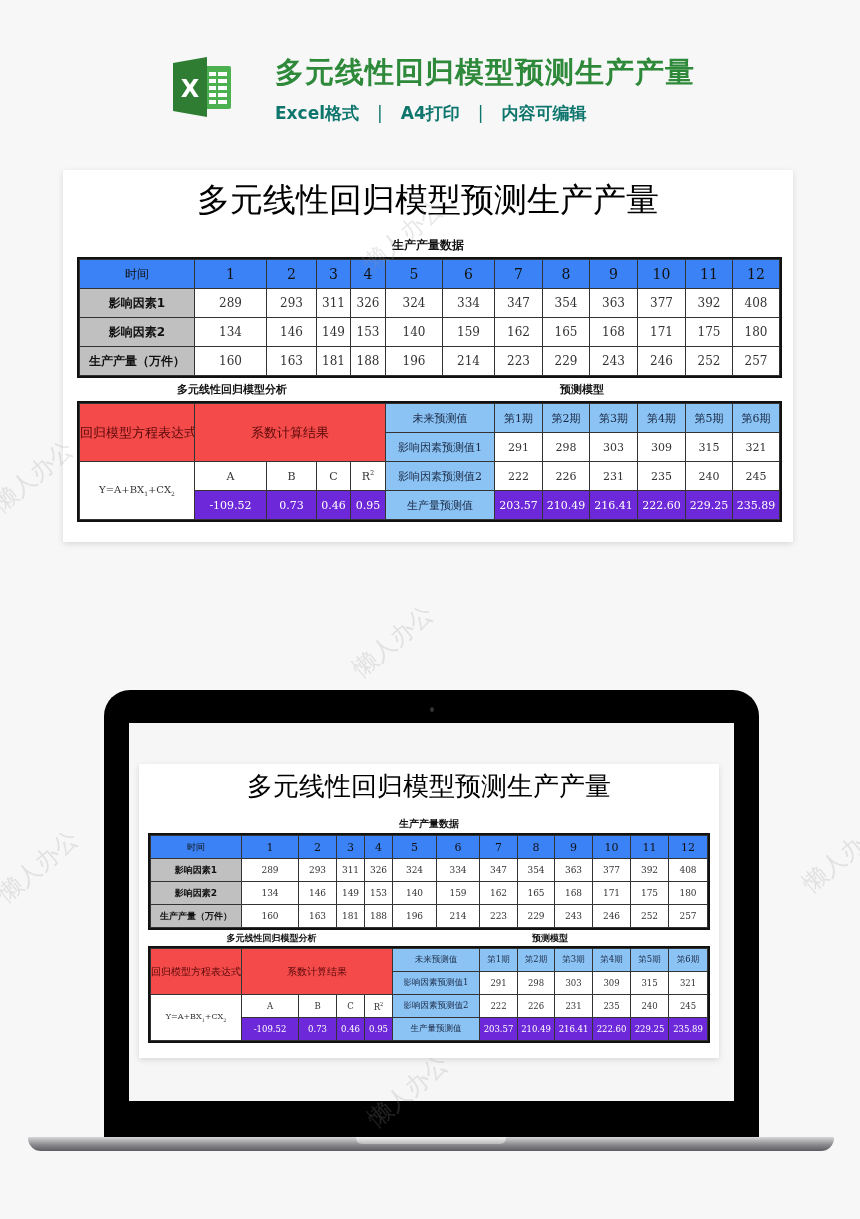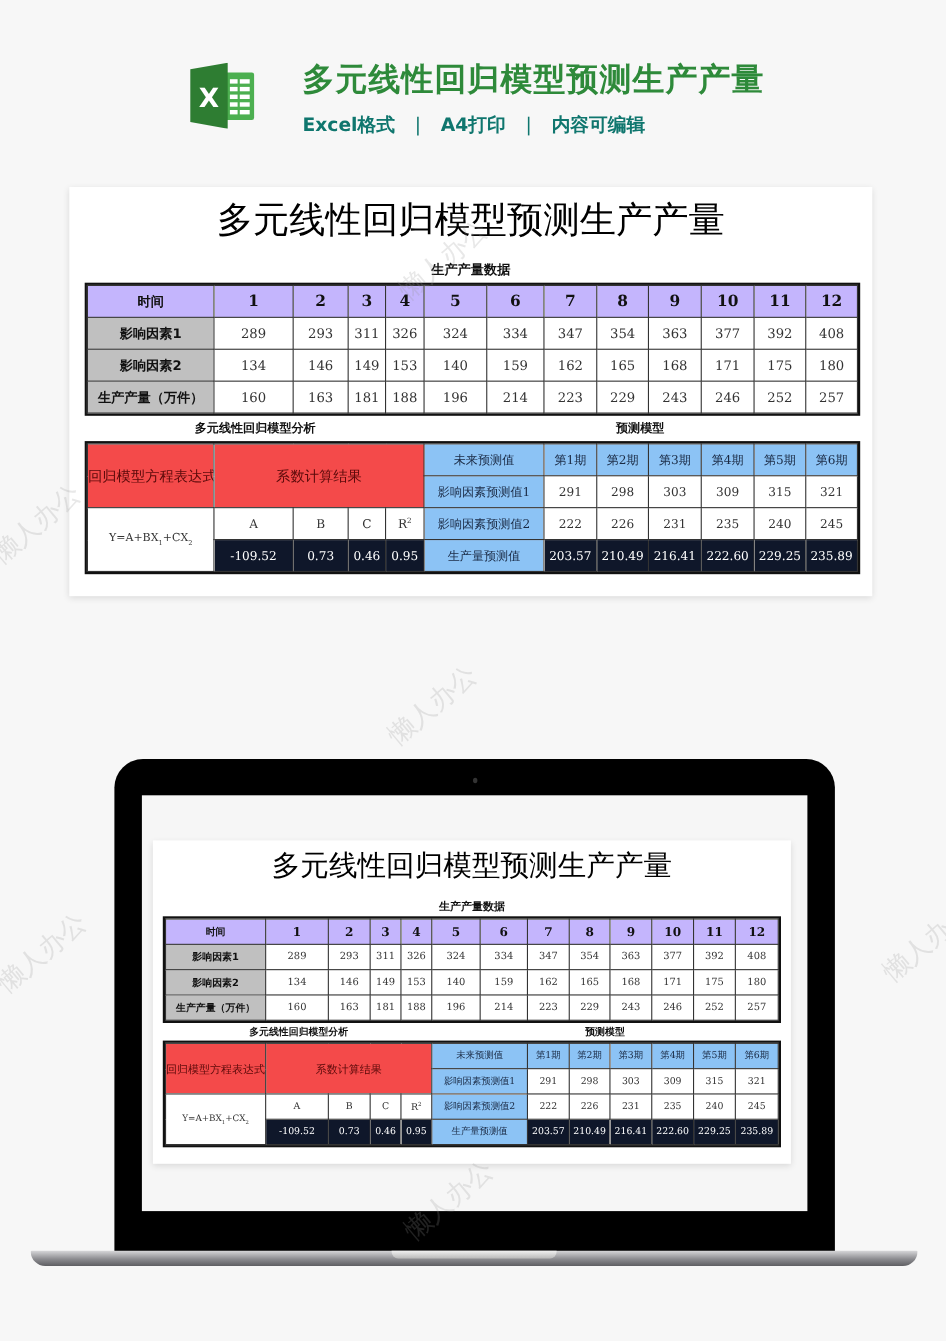--- a/index.html
+++ b/index.html
@@ -9,25 +9,25 @@
   .xl-icon { left:171px; top:57px; width:62px; height:60px; }
   .hdr-title { left:275px; top:53px; font-size:29px; font-weight:bold; color:#2e8a3a; letter-spacing:1px; white-space:nowrap; }
   .hdr-sub { left:275px; top:102px; font-size:17px; font-weight:bold; color:#0f766e; white-space:nowrap; }
   .hdr-sub .sep { display:inline-block; margin:0 18px; font-weight:normal; }
   
   .sheet { background:#fff; box-shadow:0 2px 6px rgba(0,0,0,0.12); }
   .sheet-title { position:absolute; left:0; right:0; text-align:center; font-family:"DejaVu Serif", serif; color:#000; white-space:nowrap; }
   .sec-label { position:absolute; text-align:center; font-weight:bold; color:#111; white-space:nowrap; }
   table.grid { position:absolute; border-collapse:collapse; table-layout:fixed; }
   table.grid td { border:1px solid #333; text-align:center; padding:0; overflow:hidden; white-space:nowrap; font-family:"DejaVu Serif", serif; color:#333; }
-  table.grid td.hd { background:#c4b5fd; font-weight:bold; color:#111;margin-left:44px; }
+  table.grid td.hd { background:#3b82f6; font-weight:normal; color:#111;margin-left:44px; }
   table.grid td.rowhd { background:#c0c0c0; font-weight:bold; color:#111; font-family:"DejaVu Sans", sans-serif; }
   table.grid td.red { background:#f44a4a; color:#5a0a0a; }
   table.grid td.blue { background:#8cc3f5; color:#1a2a44; }
-  table.grid td.gray { background:#0f172a; color:#fff; }
+  table.grid td.gray { background:#6d28d9; color:#fff; }
   table.grid td.wh { background:#fff; }
   .outer-thick { outline:2px solid #111; }
   sup, sub { font-size:0.6em; }
   
   .laptop-body { left:104px; top:690px; width:655px; height:460px; background:#000; border-radius:26px 26px 0 0; }
   .camera { left:430px; top:707px; width:4px; height:5px; border-radius:50%; background:#333; }
   .screen { left:129px; top:723px; width:605px; height:378px; background:#f6f6f6; }
   .base { left:28px; top:1137px; width:806px; height:14px; background:linear-gradient(#d7d7d9,#8b8b8f 55%,#5e5e62); border-radius:2px 2px 30px 30px; }
   .notch { left:356px; top:1137px; width:150px; height:7px; background:linear-gradient(#f2f2f2,#b9b9b9); border-radius:0 0 6px 6px; }
   .watermark { color:rgba(150,150,150,0.22); font-size:24px; transform:rotate(-40deg); white-space:nowrap; font-family:"DejaVu Serif", serif; }

